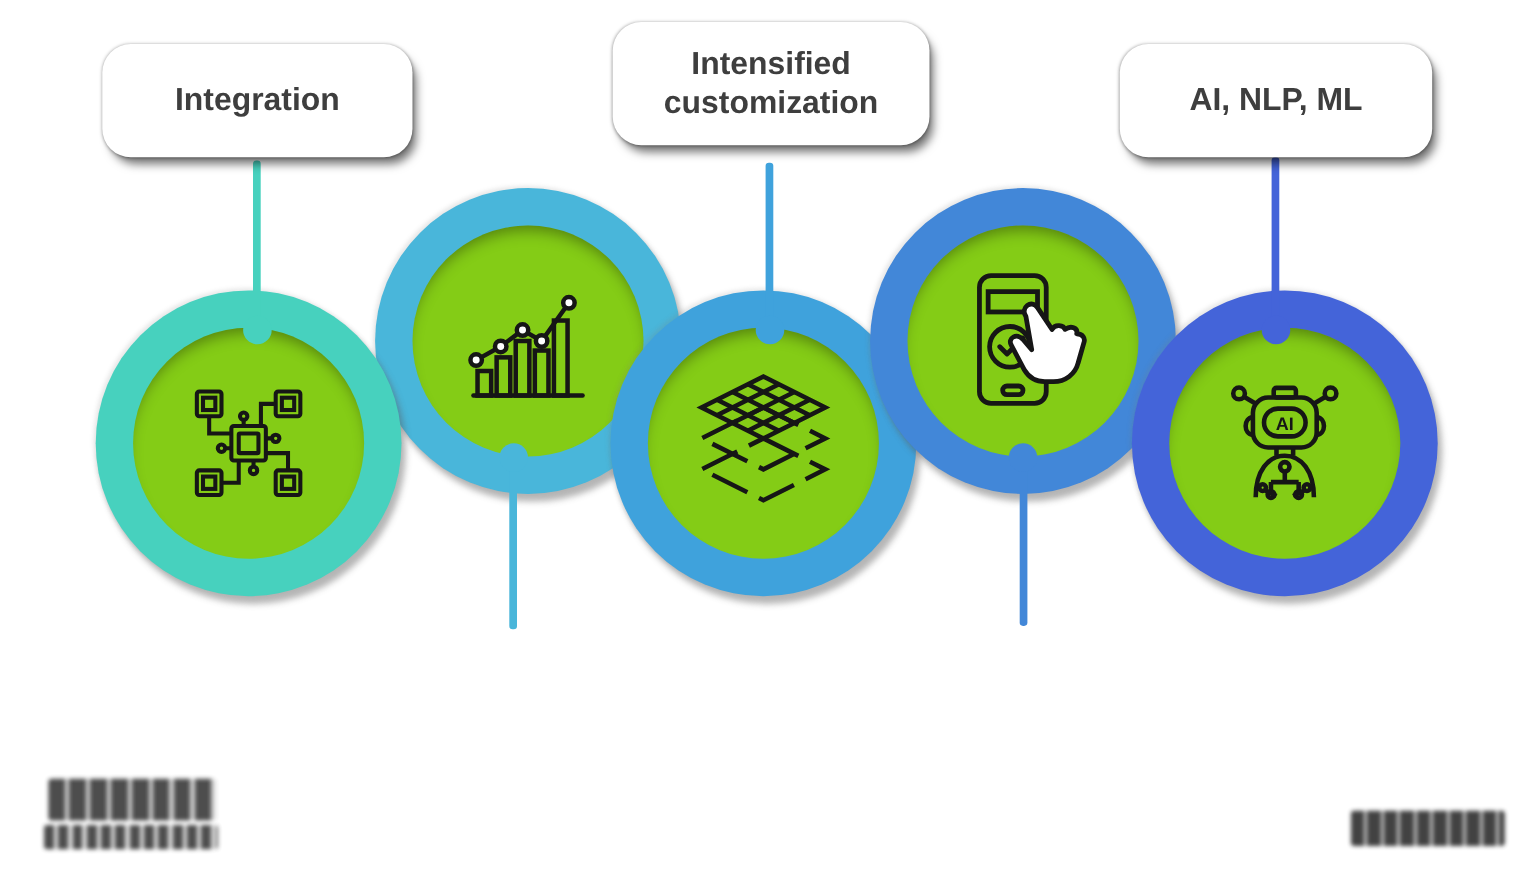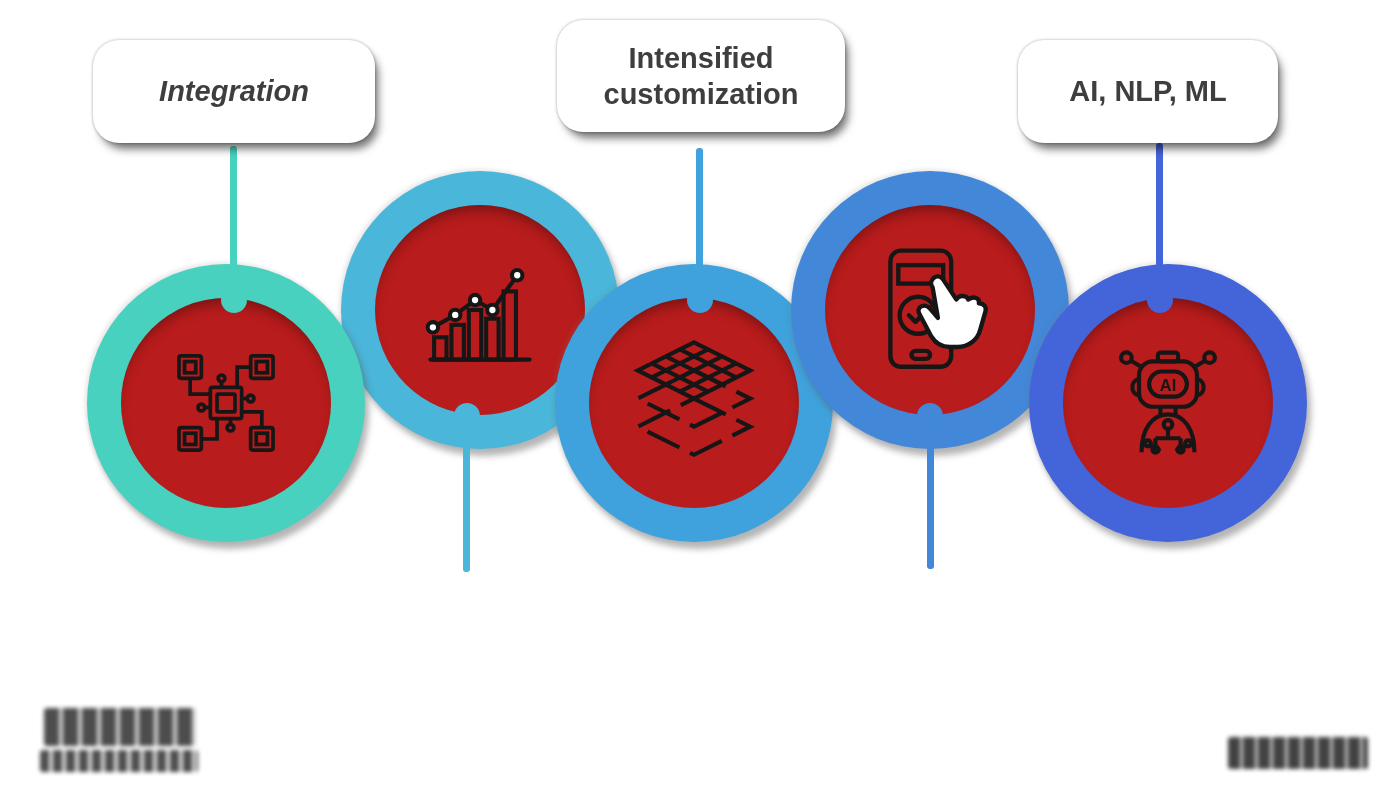--- a/index.html
+++ b/index.html
@@ -9,23 +9,23 @@
   }
 
   
   .card {
     position:absolute; background:#ffffff; border-radius:26px;
     display:flex; align-items:center; justify-content:center; text-align:center;
     font-size:29px; font-weight:600; color:#3e3e3e; line-height:1.25;
     box-shadow: 0 0 3px rgba(0,0,0,.35), 5px 8px 9px -2px rgba(0,0,0,.55);
     z-index:10; box-sizing:border-box; padding:0 18px;
   }
-  #card-integration   { left:93px;   top:40px;  width:282px; height:103px;font-style:italic; }
+  #card-integration   { left:93px;   top:40px;  width:282px; height:103px; }
   #card-customization { left:557px;  top:20px;  width:288px; height:112px; }
-  #card-ai            { left:1018px; top:40px;  width:260px; height:103px; }
+  #card-ai            { left:1018px; top:40px;  width:284px; height:103px; }
   #card-data          { left:320px;  top:568px; width:293px; height:106px; }
   #card-mobile        { left:790px;  top:565px; width:282px; height:107px; }
 
   
   .line { position:absolute; width:7px; background:var(--c); z-index:6; border-radius:3px; }
   #line-1 { left:230px;  top:146px; height:156px; }
   #line-2 { left:463px;  top:412px; height:160px; }
   #line-3 { left:696px;  top:148px; height:154px; }
   #line-4 { left:927px;  top:412px; height:157px; }
   #line-5 { left:1156px; top:143px; height:159px; }
@@ -38,21 +38,21 @@
   #dot-5 { left:1147px; top:287px; }
 
   
   .circle {
     position:absolute; width:278px; height:278px; border-radius:50%;
     background:var(--c);
     display:flex; align-items:center; justify-content:center;
     box-shadow: 4px 7px 6px rgba(90,90,90,.45), -2px -2px 4px rgba(120,120,120,.18);
   }
   .inner {
-    width:210px; height:210px; border-radius:50%; background:#b91c1c;
+    width:210px; height:210px; border-radius:50%; background:#84cc16;
     display:flex; align-items:center; justify-content:center;
     box-shadow: inset 0 10px 14px -6px rgba(0,0,0,.38);
   }
   #circle-1 { left:87px;   top:264px; z-index:2; }
   #circle-2 { left:341px;  top:171px; z-index:1; }
   #circle-3 { left:555px;  top:264px; z-index:2; }
   #circle-4 { left:791px;  top:171px; z-index:3; }
   #circle-5 { left:1029px; top:264px; z-index:4; }
 
   .icon { stroke:#161616; fill:none; stroke-width:3.3; }

